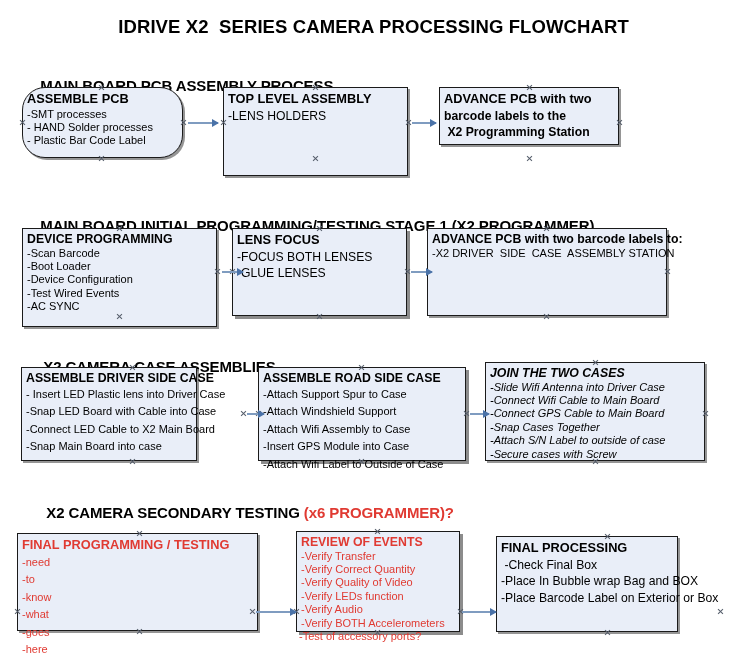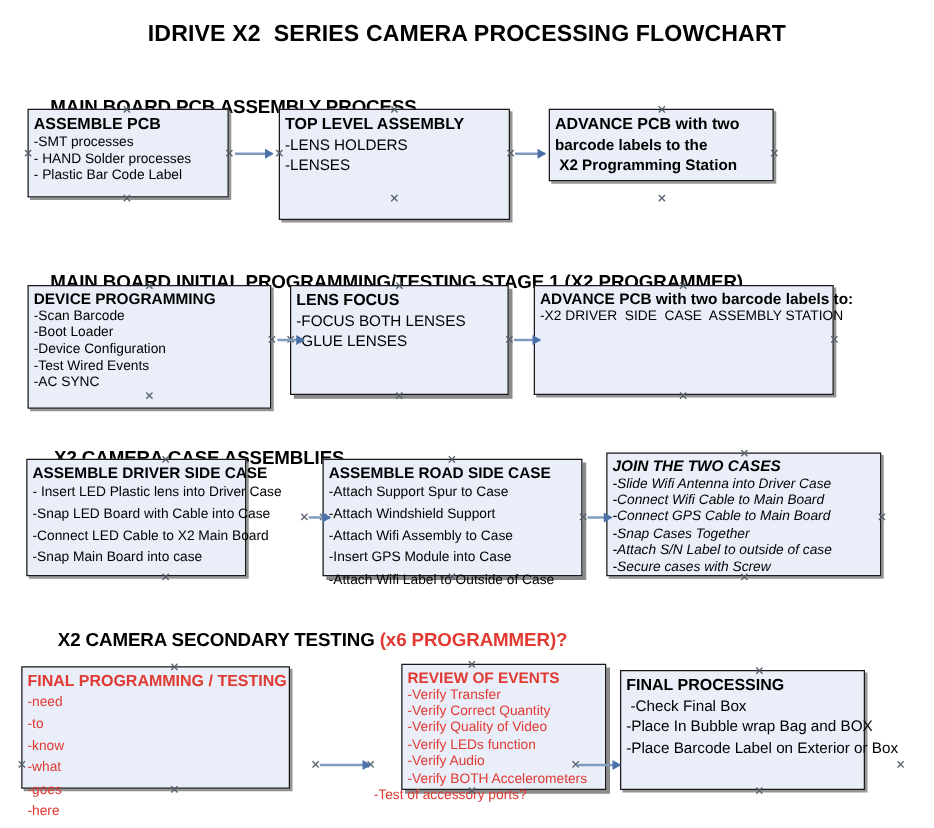--- a/index.html
+++ b/index.html
@@ -137,38 +137,37 @@
 <body>
 
 <div id="canvas">
 
   <div class="main-title">IDRIVE X2  SERIES CAMERA PROCESSING FLOWCHART</div>
 
   <div class="section-title" style="left:24px; top:60px;">
     <span>MAIN BOARD PCB ASSEMBLY PROCESS</span>
   </div>
 
-  <div class="flow-box" style="left:22px; top:87px; width:161px; height:71px;">
+  <div class="flow-box" style="left:22px; top:87px; width:161px; height:71px;border-radius:23px;">
     <div class="box-inner">
       <div class="box-title big">ASSEMBLE PCB</div>
       <div class="box-line">-SMT processes</div>
       <div class="box-line">- HAND Solder processes</div>
       <div class="box-line">- Plastic Bar Code Label</div>
     </div>
   </div>
   <div class="handle" style="left:98px; top:84px;"></div>
   <div class="handle" style="left:98px; top:155px;"></div>
   <div class="handle" style="left:19px; top:119px;"></div>
   <div class="handle" style="left:180px; top:119px;"></div>
 
   <div class="flow-box" style="left:223px; top:87px; width:185px; height:89px;">
     <div class="box-inner">
       <div class="box-title big">TOP LEVEL ASSEMBLY</div>
       <div class="box-line big">-LENS HOLDERS</div>
-      <div class="box-line big">-LENSES</div>
     </div>
   </div>
   <div class="handle" style="left:312px; top:84px;"></div>
   <div class="handle" style="left:312px; top:155px;"></div>
   <div class="handle" style="left:220px; top:119px;"></div>
   <div class="handle" style="left:405px; top:119px;"></div>
 
   <div class="flow-box" style="left:439px; top:87px; width:180px; height:58px;">
     <div class="box-inner">
       <div class="box-title big">ADVANCE PCB with two</div>
@@ -273,54 +272,54 @@
   <div class="handle" style="left:592px; top:458px;"></div>
   <div class="handle" style="left:702px; top:410px;"></div>
 
   <div class="arrow" style="left:247px; top:413px; width:17px;"></div>
   <div class="arrow" style="left:470px; top:413px; width:19px;"></div>
 
   <div class="section-title" style="left:30px; top:487px;">
     <span>X2 CAMERA SECONDARY TESTING </span><span class="accent">(x6 PROGRAMMER)?</span>
   </div>
 
-  <div class="flow-box red" style="left:17px; top:533px; width:215px; height:98px;">
+  <div class="flow-box red" style="left:17px; top:533px; width:241px; height:98px;">
     <div class="box-inner">
       <div class="box-title big">FINAL PROGRAMMING / TESTING</div>
       <div class="box-line spaced">-need</div>
       <div class="box-line spaced">-to</div>
       <div class="box-line spaced">-know</div>
       <div class="box-line spaced">-what</div>
       <div class="box-line spaced">-goes</div>
       <div class="box-line spaced">-here</div>
     </div>
   </div>
   <div class="handle" style="left:136px; top:530px;"></div>
   <div class="handle" style="left:136px; top:628px;"></div>
   <div class="handle" style="left:14px; top:608px;"></div>
   <div class="handle" style="left:249px; top:608px;"></div>
 
-  <div class="flow-box red thickshadow" style="left:296px; top:531px; width:164px; height:101px;margin-left:25px;">
+  <div class="flow-box red thickshadow" style="left:296px; top:531px; width:164px; height:101px;">
     <div class="box-inner">
       <div class="box-title">REVIEW OF EVENTS</div>
       <div class="box-line">-Verify Transfer</div>
       <div class="box-line">-Verify Correct Quantity</div>
       <div class="box-line">-Verify Quality of Video</div>
       <div class="box-line">-Verify LEDs function</div>
       <div class="box-line">-Verify Audio</div>
       <div class="box-line">-Verify BOTH Accelerometers</div>
     </div>
   </div>
   <div class="overflow-line" style="left:299px; top:630px;">-Test of accessory ports?</div>
   <div class="handle" style="left:374px; top:528px;"></div>
   <div class="handle" style="left:374px; top:629px;"></div>
   <div class="handle" style="left:293px; top:608px;"></div>
   <div class="handle" style="left:457px; top:608px;"></div>
 
-  <div class="flow-box" style="left:496px; top:536px; width:196px; height:96px;">
+  <div class="flow-box" style="left:496px; top:536px; width:182px; height:96px;">
     <div class="box-inner">
       <div class="box-title big">FINAL PROCESSING</div>
       <div class="box-line big"> -Check Final Box</div>
       <div class="box-line big">-Place In Bubble wrap Bag and BOX</div>
       <div class="box-line big">-Place Barcode Label on Exterior or Box</div>
     </div>
   </div>
   <div class="handle" style="left:604px; top:533px;"></div>
   <div class="handle" style="left:604px; top:629px;"></div>
   <div class="handle" style="left:717px; top:608px;"></div>

